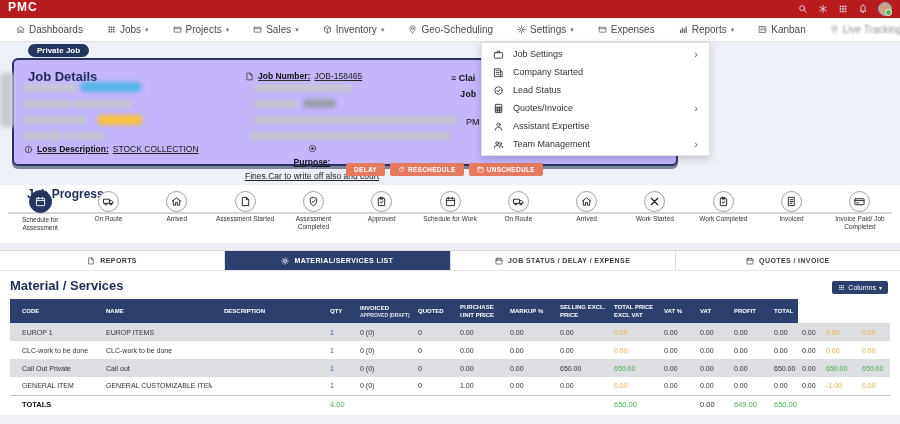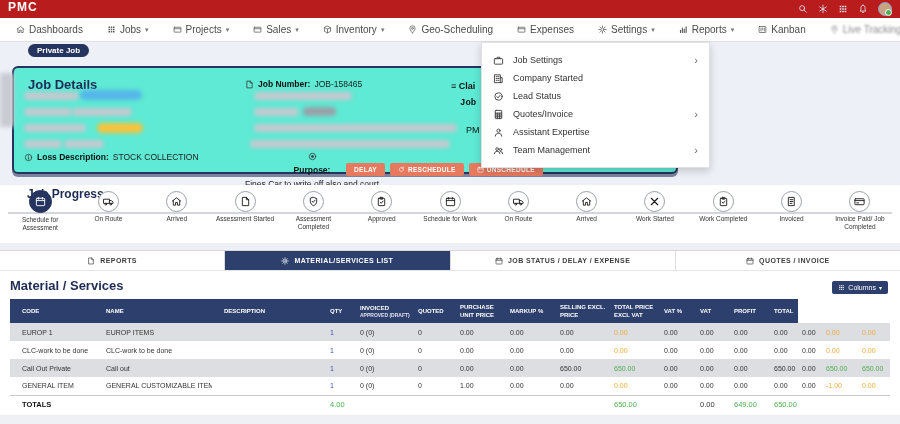--- a/index.html
+++ b/index.html
@@ -17,39 +17,39 @@
 
   
   .navbar { height:24px; background:#fff; border-bottom:1px solid #e2e2e2; display:flex; align-items:center; padding:0 4px; }
   .nav-item { display:flex; align-items:center; gap:4px; font-size:10px; color:#4a4a4a; padding:0 12px; height:100%; white-space:nowrap; cursor:pointer; }
   .nav-item .nico { width:9px; height:9px; color:#5a5a5a; }
   .nav-item .chev { font-size:7px; color:#777; }
   .nav-item.blurred { filter:blur(1.2px); opacity:.65; }
 
   
   .job-area { position:absolute; top:42px; left:0; width:900px; height:143px; background:#edf0f6; }
-  .job-card { position:absolute; left:12px; top:24px; width:666px; height:108px; background:#5eead4; border:2px solid #25355f; border-radius:6px; box-shadow:0 3px 0 rgba(31,44,84,.55); }
+  .job-card { position:absolute; left:12px; top:16px; width:666px; height:108px; background:#c4b5fd; border:2px solid #25355f; border-radius:6px; box-shadow:0 3px 0 rgba(31,44,84,.55); }
   .badge { position:absolute; left:28px; top:2px; background:#25355f; color:#fff; font-size:8px; font-weight:bold; padding:2px 9px; border-radius:9px; z-index:6; }
   .jd-title { position:absolute; left:14px; top:9px; font-size:13px; font-weight:bold; color:#1e2c55; }
   .blurbar { position:absolute; height:8px; border-radius:4px; background:#c4c8cf; filter:blur(2px); }
   .chip-blue { position:absolute; height:10px; border-radius:5px; background:#56b6ea; filter:blur(2px); }
   .chip-yellow { position:absolute; height:10px; border-radius:5px; background:#f6c33c; filter:blur(2px); }
   .blurdark { position:absolute; height:9px; border-radius:4px; background:#9aa0a8; filter:blur(2px); }
   .blur-strip { position:absolute; left:0; top:31px; width:14px; height:54px; background:#c8ccd2; filter:blur(2px); z-index:5; }
-  .kv-line { position:absolute; font-size:8.5px; color:#222; display:flex; align-items:center; gap:4px; }
+  .kv-line { position:absolute; font-size:8.5px; color:#222; display:flex; align-items:center; gap:4px;text-decoration:underline; }
   .kv-line b { color:#111; }
   .kv-line .kico { width:9px; height:9px; color:#333; flex:none; }
   .frag { position:absolute; font-size:9px; color:#111; white-space:nowrap; }
   .pencil { position:absolute; left:649px; top:10px; width:10px; height:10px; color:#555; cursor:pointer; }
   .action-btns { position:absolute; left:346px; top:121px; display:flex; gap:5px; z-index:4; }
   .abtn { background:#e67a5f; color:#fff; font-size:6.5px; font-weight:bold; height:13px; display:flex; align-items:center; gap:3px; padding:0 8px; border-radius:2px; letter-spacing:.3px; cursor:pointer; border:none; }
   .abtn .bico { width:7px; height:7px; }
 
   
-  .dropdown { position:absolute; left:481px; top:42px; width:229px; background:#fff; border:1px solid #e1e1e1; box-shadow:0 3px 8px rgba(0,0,0,.18); z-index:20; padding:8px 0;text-align:center; }
+  .dropdown { position:absolute; left:481px; top:42px; width:229px; background:#fff; border:1px solid #e1e1e1; box-shadow:0 3px 8px rgba(0,0,0,.18); z-index:20; padding:2px 0;text-align:center; }
   .menu-item { height:18px; display:flex; align-items:center; gap:9px; padding:0 11px; font-size:9px; color:#333; cursor:pointer; }
   .menu-item .mico { width:11px; height:11px; color:#3c3c3c; flex:none; }
   .menu-item .sub { margin-left:auto; color:#666; font-size:11px; line-height:1; }
 
   
   .progress { position:absolute; top:185px; left:0; width:900px; height:58px; background:#fff; }
   .prog-title { position:absolute; left:27px; top:2px; font-size:12px; font-weight:bold; color:#1e2c55; }
   .track { position:absolute; left:8px; right:8px; top:27px; height:2px; background:#d4d6db; }
   .steps { position:absolute; left:6px; right:6px; top:6px; display:flex; }
   .step { flex:1; display:flex; flex-direction:column; align-items:center; }
@@ -264,30 +264,30 @@
       <span class="chev">▾</span>
     </div>
   <div class="nav-item">
       <svg class="ic nico">
         <use href="#sy-pin"></use>
       </svg>
       <span>Geo-Scheduling</span>
     </div>
   <div class="nav-item">
       <svg class="ic nico">
-        <use href="#sy-card"></use>
-      </svg>
-      <span>Expenses</span>
-    </div>
-  <div class="nav-item">
-      <svg class="ic nico">
         <use href="#sy-gear"></use>
       </svg>
       <span>Settings</span>
       <span class="chev">▾</span>
+    </div>
+  <div class="nav-item">
+      <svg class="ic nico">
+        <use href="#sy-card"></use>
+      </svg>
+      <span>Expenses</span>
     </div>
   <div class="nav-item">
       <svg class="ic nico">
         <use href="#sy-chart"></use>
       </svg>
       <span>Reports</span>
       <span class="chev">▾</span>
     </div>
   <div class="nav-item">
       <svg class="ic nico">

